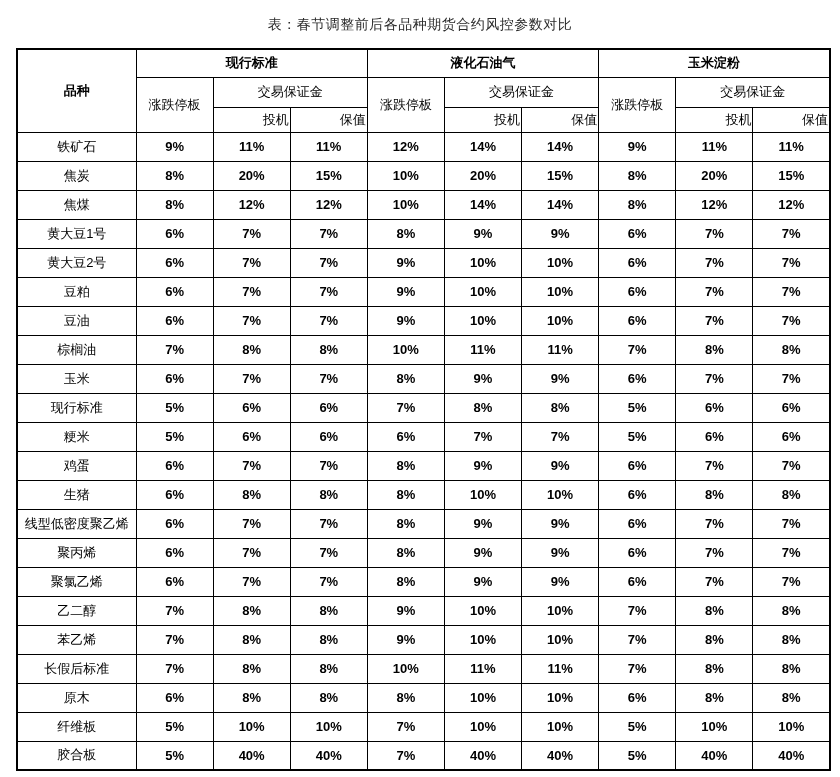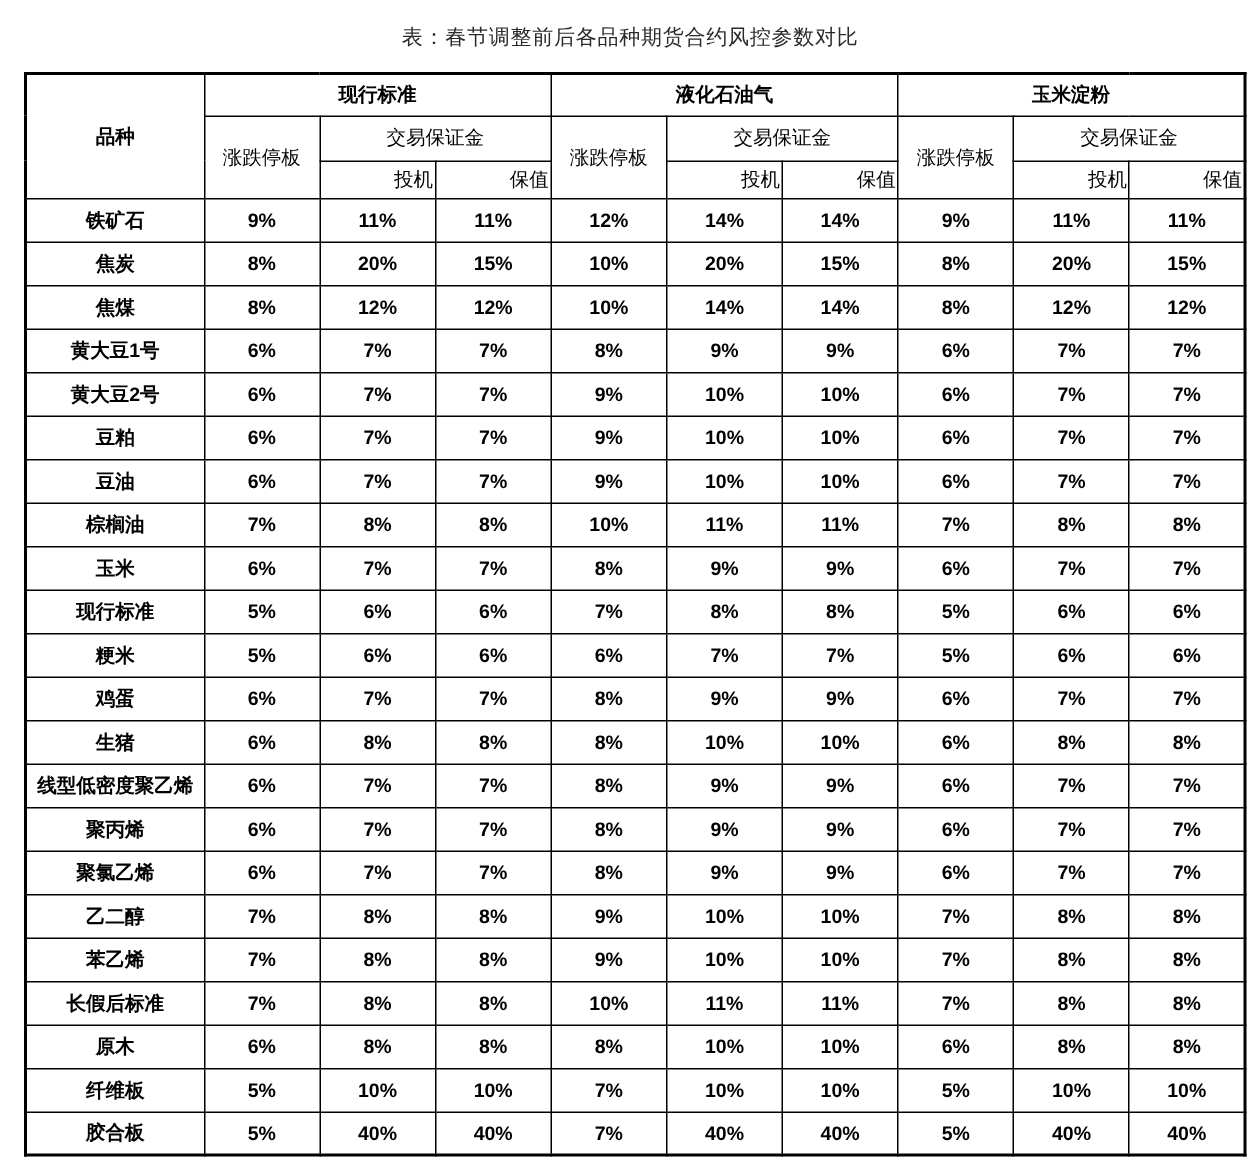--- a/index.html
+++ b/index.html
@@ -34,21 +34,21 @@
     padding: 0 1px;
     overflow: hidden;
     white-space: nowrap;
   }
   
   thead tr.hr1 th { height: 28px; font-weight: bold; }
   thead tr.hr2 th { height: 30px; font-weight: normal; }
   thead tr.hr3 th { height: 25px; font-weight: normal; text-align: right; }
   
   tbody tr { height: 29px; }
-  tbody th { font-weight: bold; font-size: 13px; }
+  tbody th { font-weight: normal; font-size: 13px; }
   tbody td { font-weight: bold; font-size: 13px; }
   col.product-col { width: 119px; }
 </style>
 </head>
 <body>
 
 <div class="page-title">表：春节调整前后各品种期货合约风控参数对比</div>
 
 <table class="risk-table">
   <colgroup>

